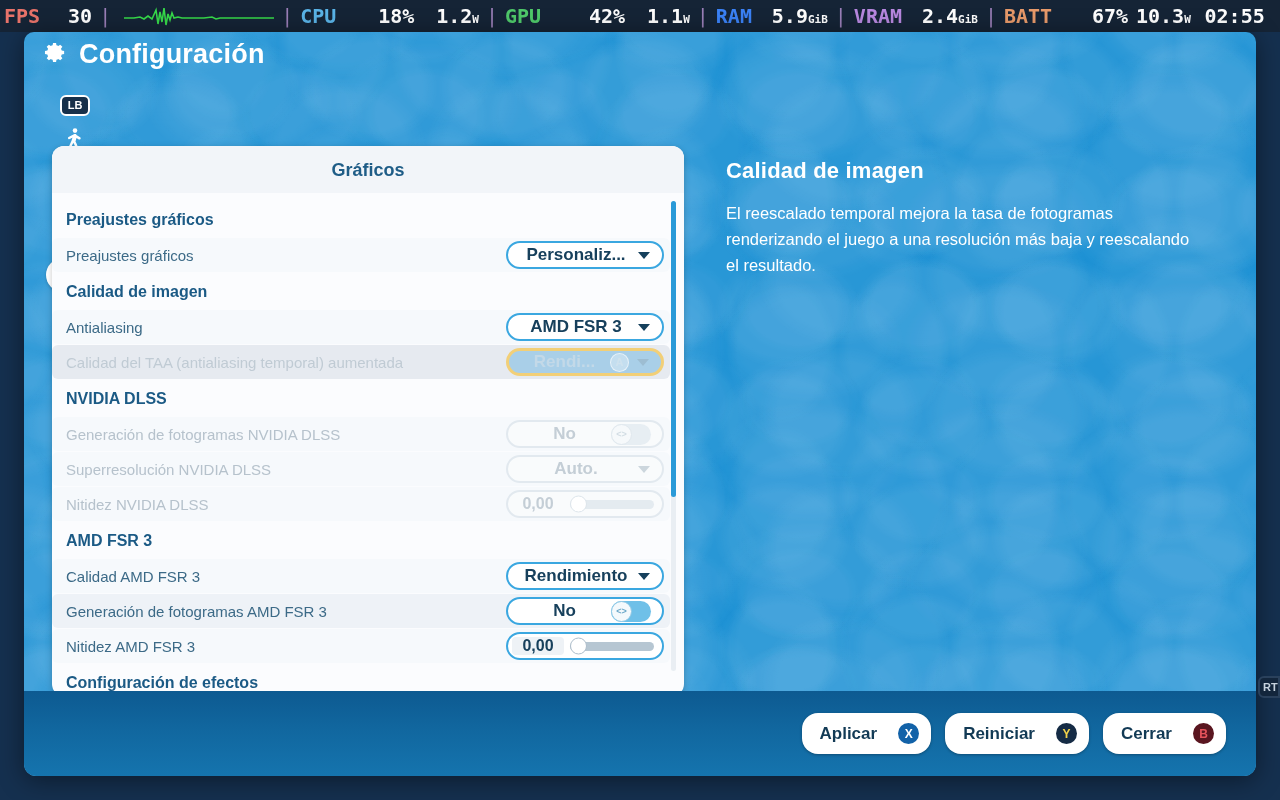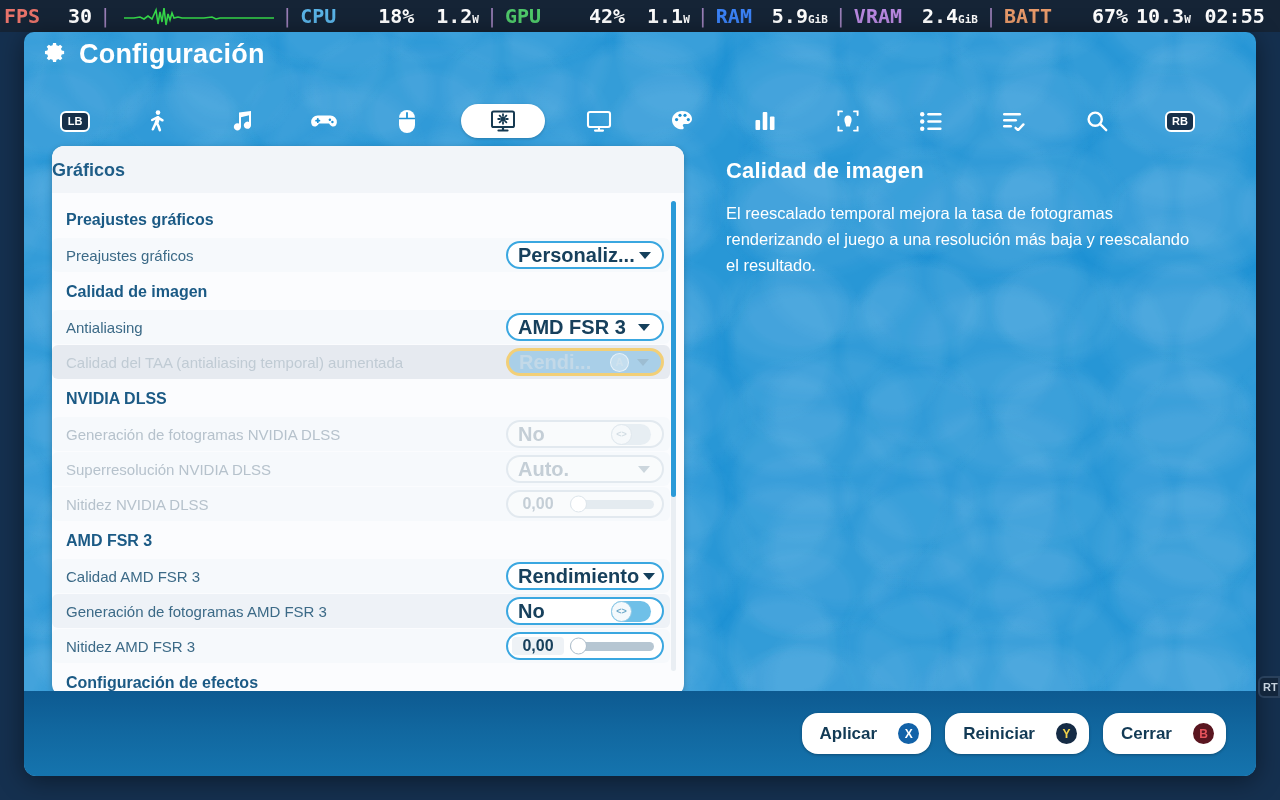--- a/index.html
+++ b/index.html
@@ -68,21 +68,21 @@
   .title-text {
     font-size: 27px; font-weight: bold; color: #ffffff;
     letter-spacing:.2px;
   }
 
   
   .tabstrip {
     position: relative; z-index: 2;
     height: 50px;
     margin: 12px 22px 0 22px;
-    display: flex; align-items: flex-end;
+    display: flex; align-items: flex-start; flex-direction: column;
   }
   .tab {
     flex: 0 0 auto;
     width: 58px; height: 34px;
     display: flex; align-items: center; justify-content: center;
     border-radius: 17px;
     margin-right: 25px;
     color: #ffffff;
   }
   .tab.sel {
@@ -110,21 +110,21 @@
   .list-card {
     margin-left: 28px;
     width: 632px; height: 550px;
     background: #fbfcfe;
     border-radius: 12px;
     box-shadow: 0 2px 6px rgba(0,0,0,.22);
     display: flex; flex-direction: column;
     overflow: hidden;
   }
   .list-title {
-    text-align:left;
+    text-align:center;
     font-size: 18px; font-weight: bold;
     color: #1f5d87;
     padding: 14px 0 12px 0;
     background: #f2f5f9;
     flex: 0 0 auto;
   }
   .list-scroll {
     position: relative;
     flex: 1 1 auto;
     overflow: hidden;
@@ -162,21 +162,22 @@
     width: 158px;
     border-radius: 14px;
     background: #ffffff;
     border: 2px solid #3aa7e0;
     display: flex; align-items: center;
     padding: 0 10px;
     position: relative;
   }
   .ctl .val {
     flex: 1 1 auto;
-    font-size: 20px; font-weight: bold;
+    text-align: center;
+    font-size: 17px; font-weight: bold;
     color: #17405c;
   }
   .caret {
     width: 0; height: 0;
     border-left: 6px solid transparent;
     border-right: 6px solid transparent;
     border-top: 7px solid #15405c;
     margin-left: 4px; margin-right: 2px;
     flex: 0 0 auto;
   }

